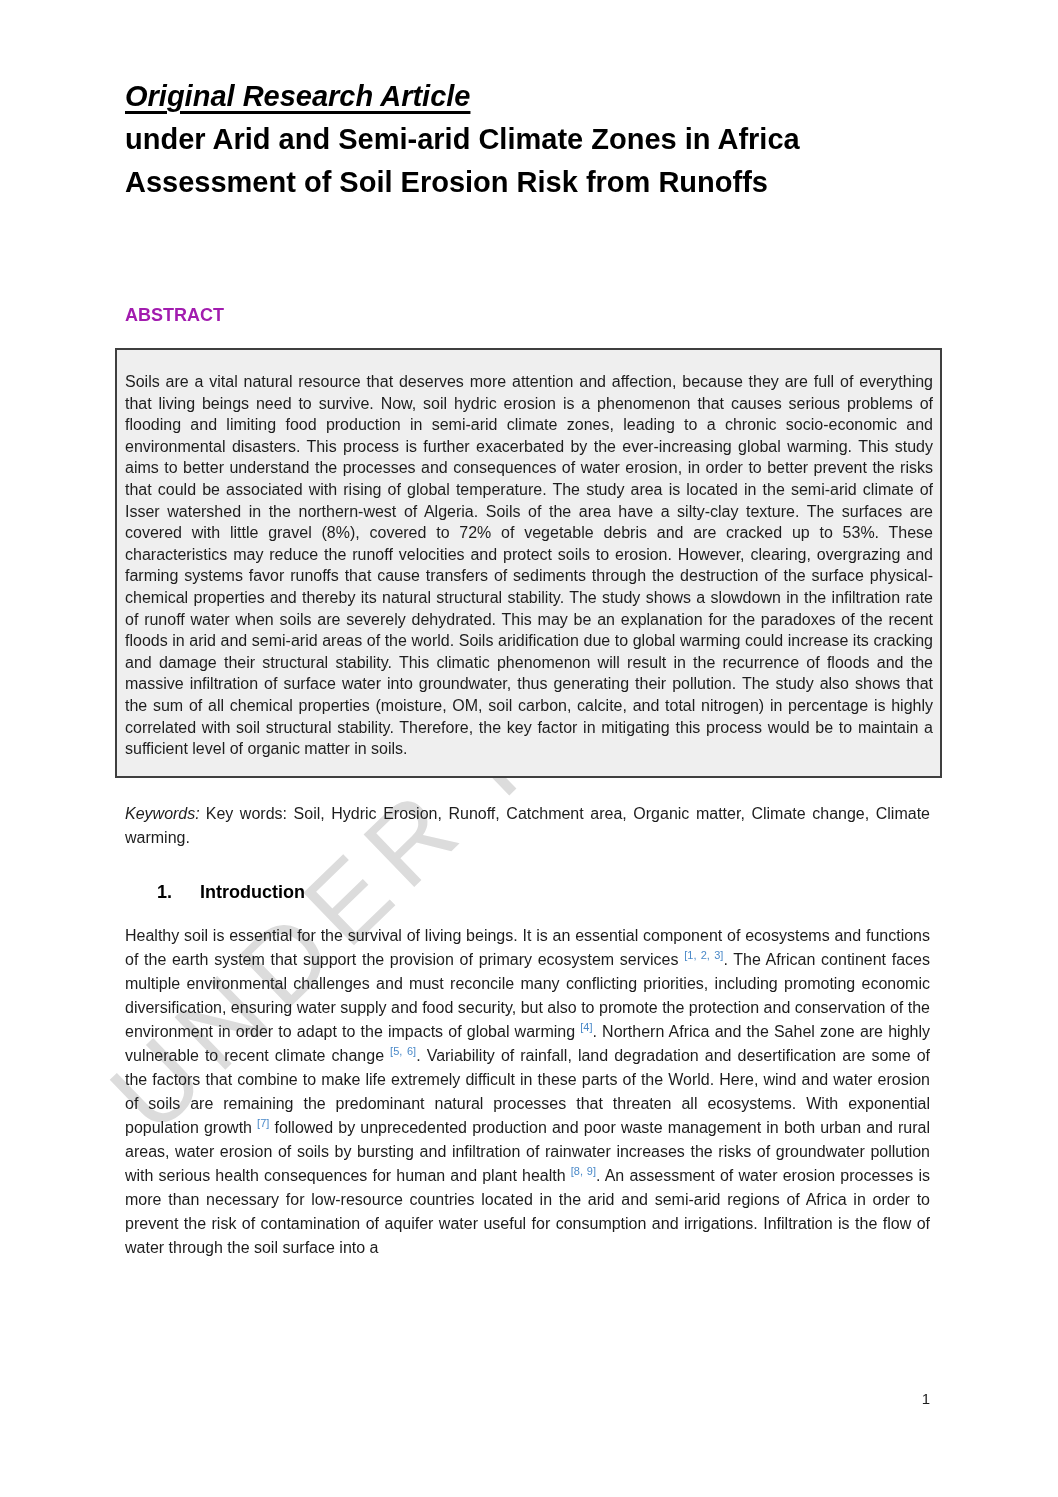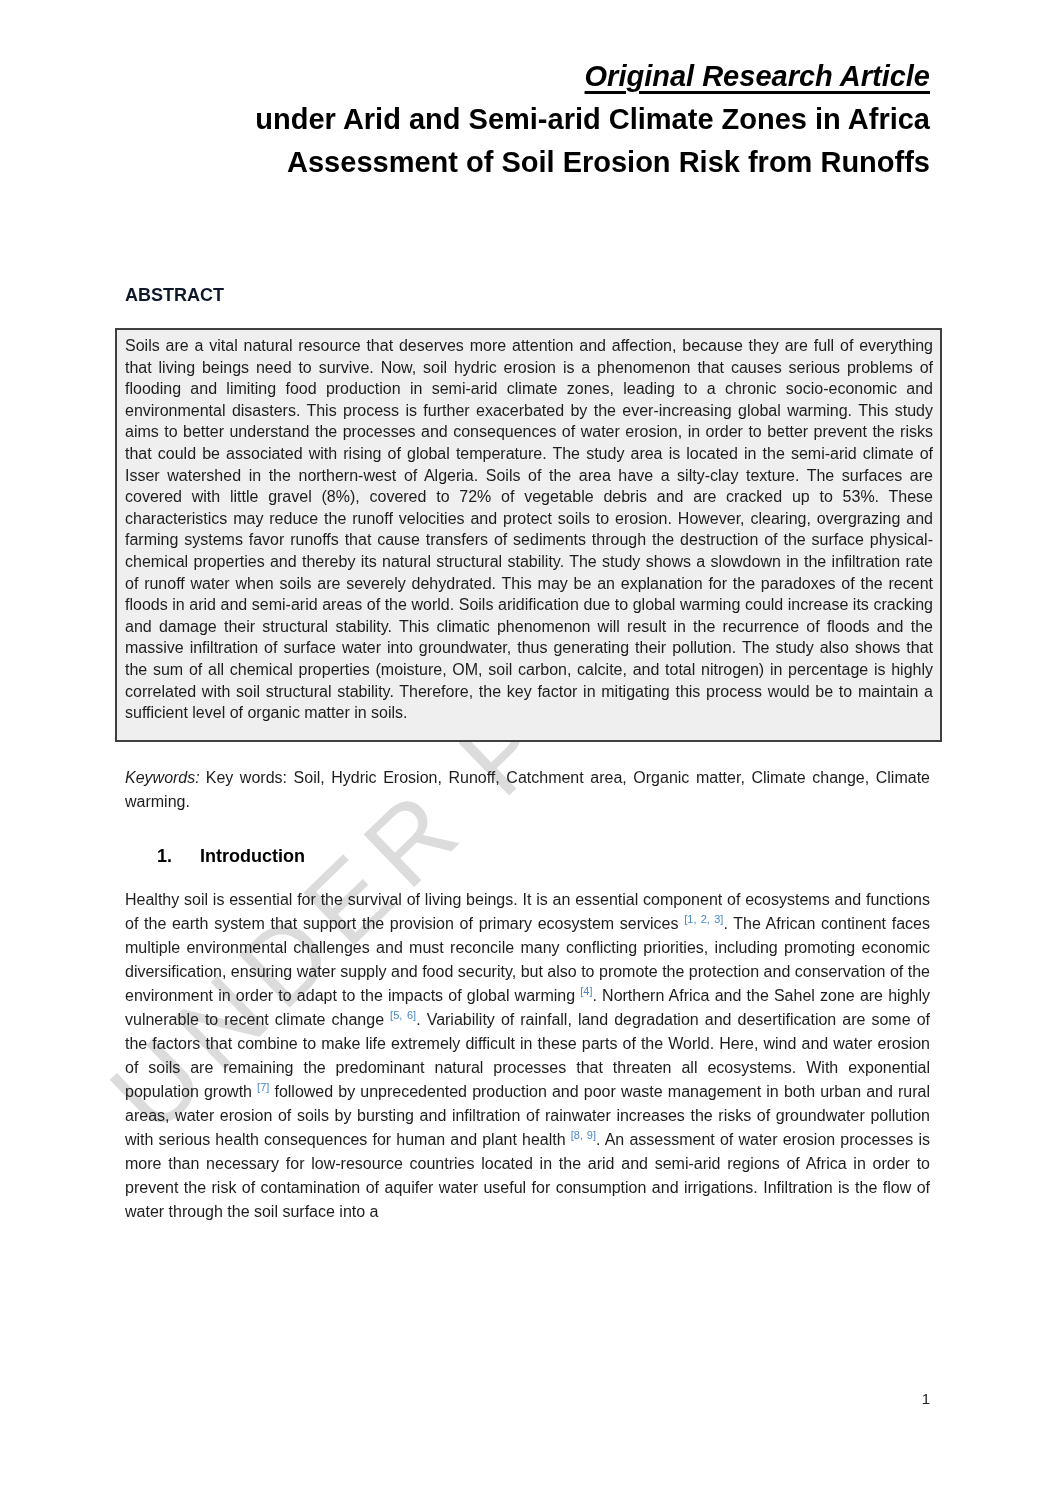--- a/index.html
+++ b/index.html
@@ -23,48 +23,48 @@
     z-index:0;
     user-select:none;
   }
   .content{
     position:absolute;
     left:125px;top:0;
     width:805px;
     z-index:1;
   }
   .title-block{
-    margin-top:55px;
-    text-align:right;
+    margin-top:75px;
+    text-align:left;
     font-weight:bold;
     font-size:29px;
     line-height:43px;
     color:#000;
   }
   .article-type{
     font-style:italic;
     text-decoration:underline;
     text-underline-offset:5px;
     text-decoration-thickness:3px;
   }
   .abstract-label{
     margin-top:100px;
     font-size:18px;
     font-weight:bold;
     line-height:22px;
-    color:#0f172a;
+    color:#a21caf;
   }
   .abstract-box{
     box-sizing:border-box;
     margin-top:22px;
     margin-left:-10px;
     width:827px;
     border:2px solid var(--box-border,#3f3f3f);
     background:var(--box-bg,#efefef);
-    padding:5px 7px 16px 8px;
+    padding:21px 7px 16px 8px;
     font-size:16px;
     line-height:21.6px;
     text-align:justify;
   }
   .keywords{
     margin-top:24px;
     font-size:16px;
     line-height:24px;
     text-align:justify;
   }

